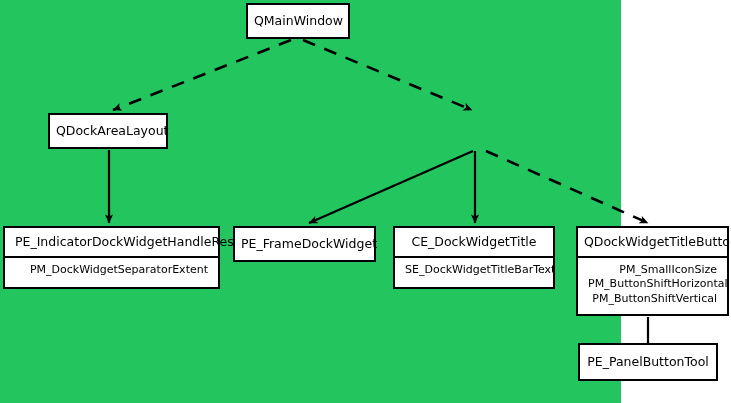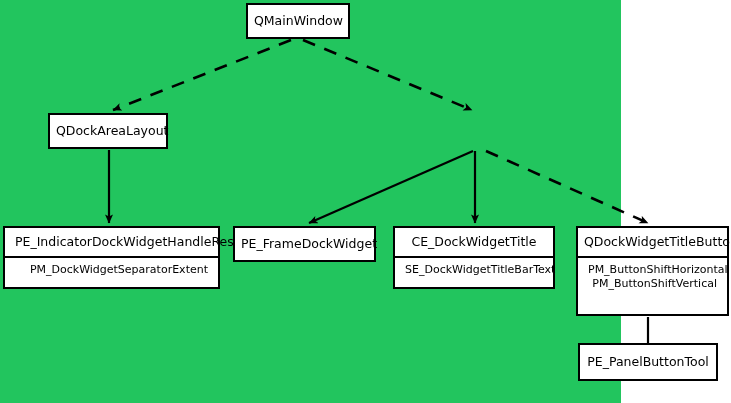--- a/index.html
+++ b/index.html
@@ -117,20 +117,21 @@
     <div class="compartment-divider"></div>
     <div class="node-members">
       <div class="member-row">SE_DockWidgetTitleBarText</div>
     </div>
   </div>
 
   <div class="node-box" style="left:576px; top:226px; width:153px; height:90px; justify-content:flex-start;">
     <div class="node-title title-pad-tall">QDockWidgetTitleButton</div>
     <div class="compartment-divider"></div>
     <div class="node-members">
+      <div class="member-row">PM_SmallIconSize</div>
       <div class="member-row">PM_ButtonShiftHorizontal</div>
       <div class="member-row">PM_ButtonShiftVertical</div>
     </div>
   </div>
 
   <div class="node-box" style="left:578px; top:343px; width:140px; height:38px;">
     <div class="node-title">PE_PanelButtonTool</div>
   </div>
 
 </div>

